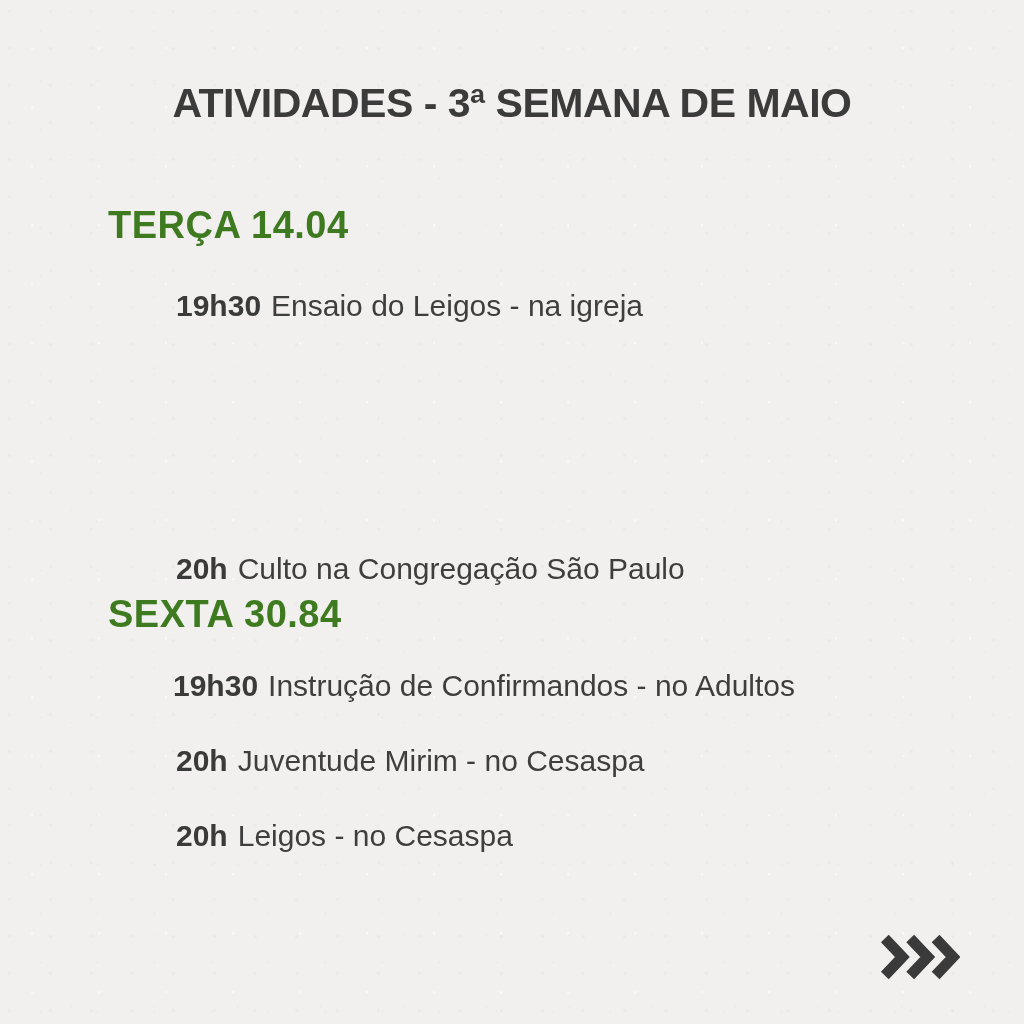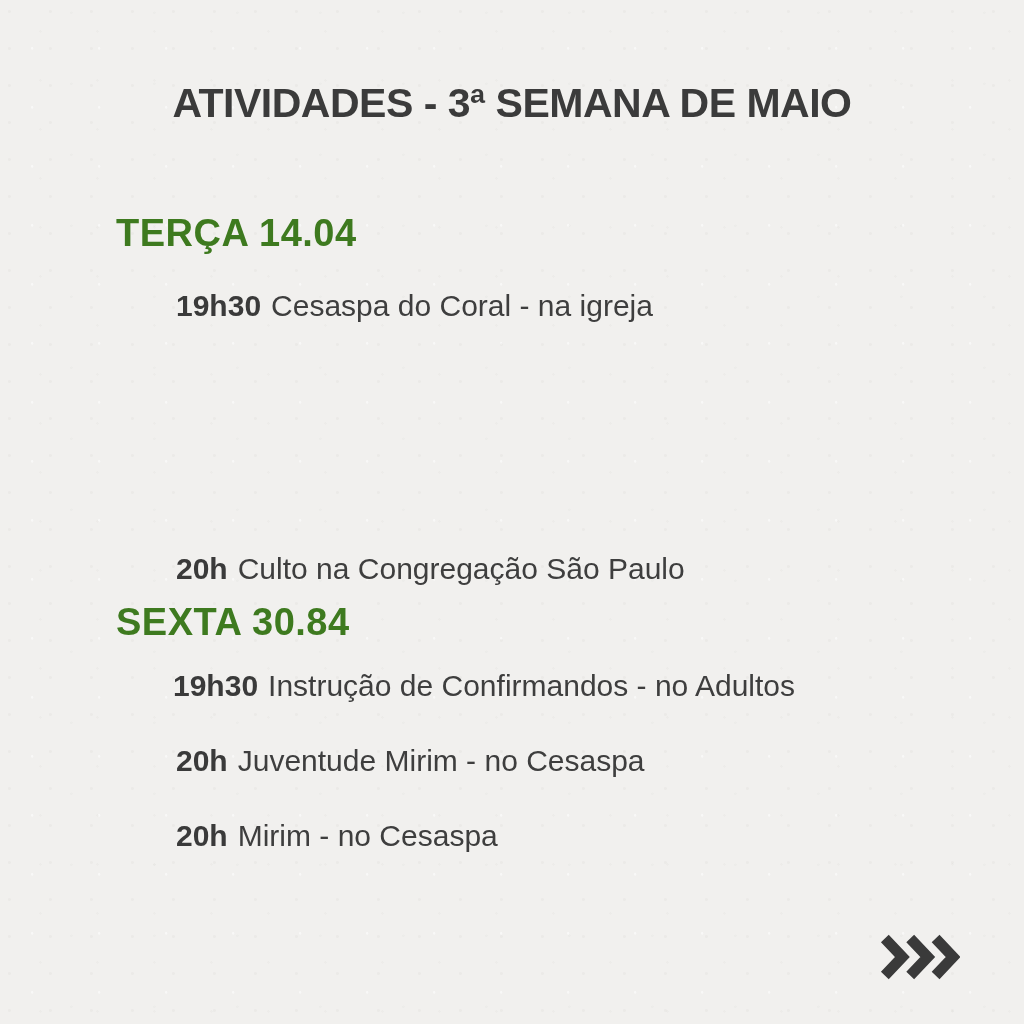--- a/index.html
+++ b/index.html
@@ -29,21 +29,21 @@
     margin: 0;
     text-align: center;
     font-size: 41px;
     font-weight: 800;
     letter-spacing: -0.5px;
     color: #3b3b3b;
   }
   .day {
     position: absolute;
     left: 108px;
-    margin: 8px;
+    margin: 0;
     font-size: 38px;
     font-weight: 700;
     letter-spacing: 0.5px;
     color: #3e7a1f;
   }
   .day-1 { top: 204px; }
   .day-2 { top: 437px; }
   .day-3 { top: 593px; }
   .event {
     position: absolute;
@@ -77,41 +77,41 @@
 </head>
 <body>
 
 <div class="canvas">
 
   <h1 class="title">ATIVIDADES - 3ª SEMANA DE MAIO</h1>
 
   <h2 class="day day-1">TERÇA 14.04</h2>
 
   <p class="event event-1">
-    <span class="time">19h30</span><span>Cesaspa do Coral - na igreja</span>
+    <span class="time">19h30</span><span>Ensaio do Leigos - na igreja</span>
   </p>
 
 
 
   <p class="event event-3">
     <span class="time">20h</span><span>Culto na Congregação São Paulo</span>
   </p>
 
   <h2 class="day day-3">SEXTA 30.84</h2>
 
   <p class="event event-4">
     <span class="time">19h30</span><span>Instrução de Confirmandos - no Adultos</span>
   </p>
 
   <p class="event event-5">
     <span class="time">20h</span><span>Juventude Mirim - no Cesaspa</span>
   </p>
 
   <p class="event event-6">
-    <span class="time">20h</span><span>Mirim - no Cesaspa</span>
+    <span class="time">20h</span><span>Leigos - no Cesaspa</span>
   </p>
 
   <svg class="next-icon" viewBox="0 0 84 48" xmlns="http://www.w3.org/2000/svg" fill="none" stroke="#3a3a3a" stroke-width="11" stroke-linecap="butt" stroke-linejoin="miter">
     <path d="M7 5 L25 24 L7 43"></path>
     <path d="M33 5 L51 24 L33 43"></path>
     <path d="M59 5 L77 24 L59 43"></path>
   </svg>
 
 </div>
 

